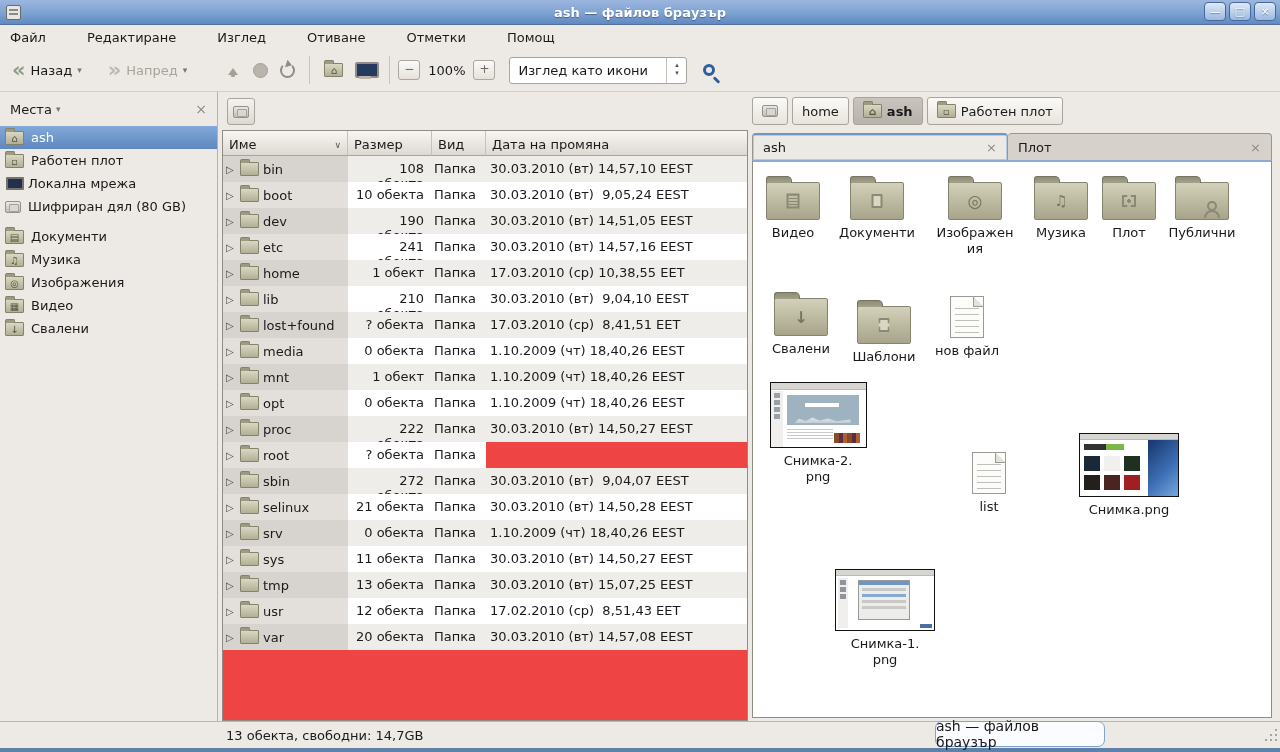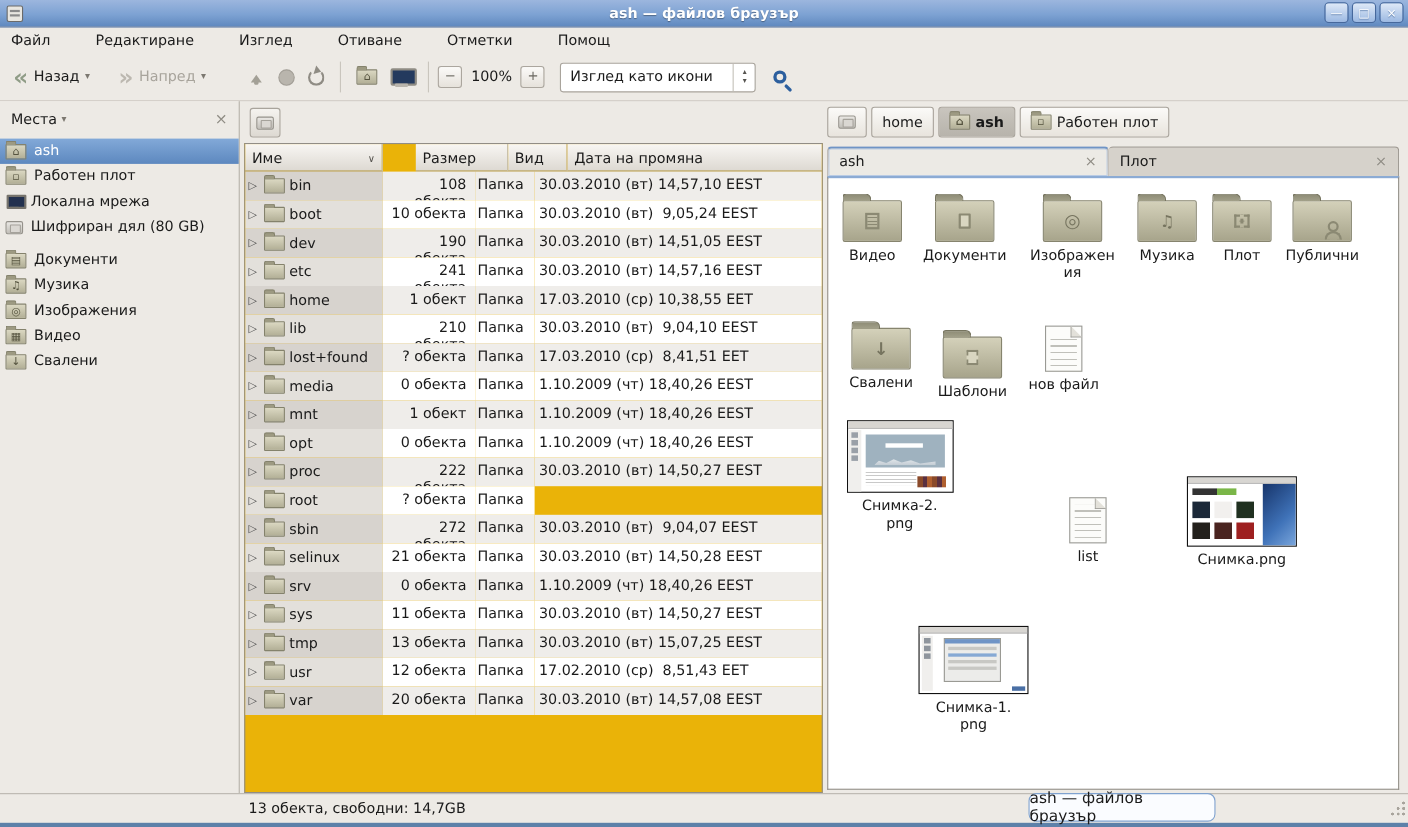--- a/index.html
+++ b/index.html
@@ -95,25 +95,25 @@
   .net-ic::after { content:""; position:absolute; left:4px; bottom:0; width:8px; height:2px;
     background:#76736c; }
   .trash-ic { width:14px; height:13px; border:1px solid #84826c; border-radius:1px 1px 3px 3px;
     background:repeating-linear-gradient(45deg,#d8d5c8 0 2px,#a5a394 2px 4px); }
 
   
   .treebar-btn { position:absolute; left:227px; top:98px; width:28px; height:27px;
     border:1px solid #a9a49c; border-radius:3px; background:linear-gradient(#f5f3ef,#ddd9d2);
     display:flex; align-items:center; justify-content:center; }
   .tree-pane { position:absolute; left:222px; top:130px; width:526px; bottom:31px;
-    border:1px solid #918d85; background:#eab308; display:flex; flex-direction:column; }
+    border:1px solid #918d85; background:#ef4444; display:flex; flex-direction:column; }
   .thead { display:flex; height:25px; flex:0 0 25px; }
   .th { background:linear-gradient(#f8f6f3,#ddd9d2); border-right:1px solid #c6c2ba;
     border-bottom:1px solid #a9a59d; padding:3px 6px 0 6px; display:flex; align-items:center; }
-  .th-name { width:125px; } .th-size { width:84px;margin-left:30px; } .th-type { width:54px; }
+  .th-name { width:125px; } .th-size { width:84px; } .th-type { width:54px; }
   .th-date { flex:1; border-right:none; }
   .sort-ind { margin-left:auto; font-size:9px; color:#55534e; }
   .trow { display:flex; height:26px; flex:0 0 26px; align-items:stretch; }
   .c-name { width:125px; display:flex; align-items:center; padding-left:3px; gap:4px; }
   .c-size { width:84px; text-align:right; padding:5px 8px 0 0; }
   .c-type { width:54px; padding:5px 0 0 2px; }
   .c-date { flex:1; padding:5px 0 0 4px; white-space:pre; }
   .r-a .c-name { background:#d7d3ce; } .r-a .c-size,.r-a .c-type,.r-a .c-date { background:#efedea; }
   .r-b .c-name { background:#e3e0db; } .r-b .c-size,.r-b .c-type,.r-b .c-date { background:#ffffff; }
   .exp { font-size:10px; color:#4a4a4a; width:10px; }

